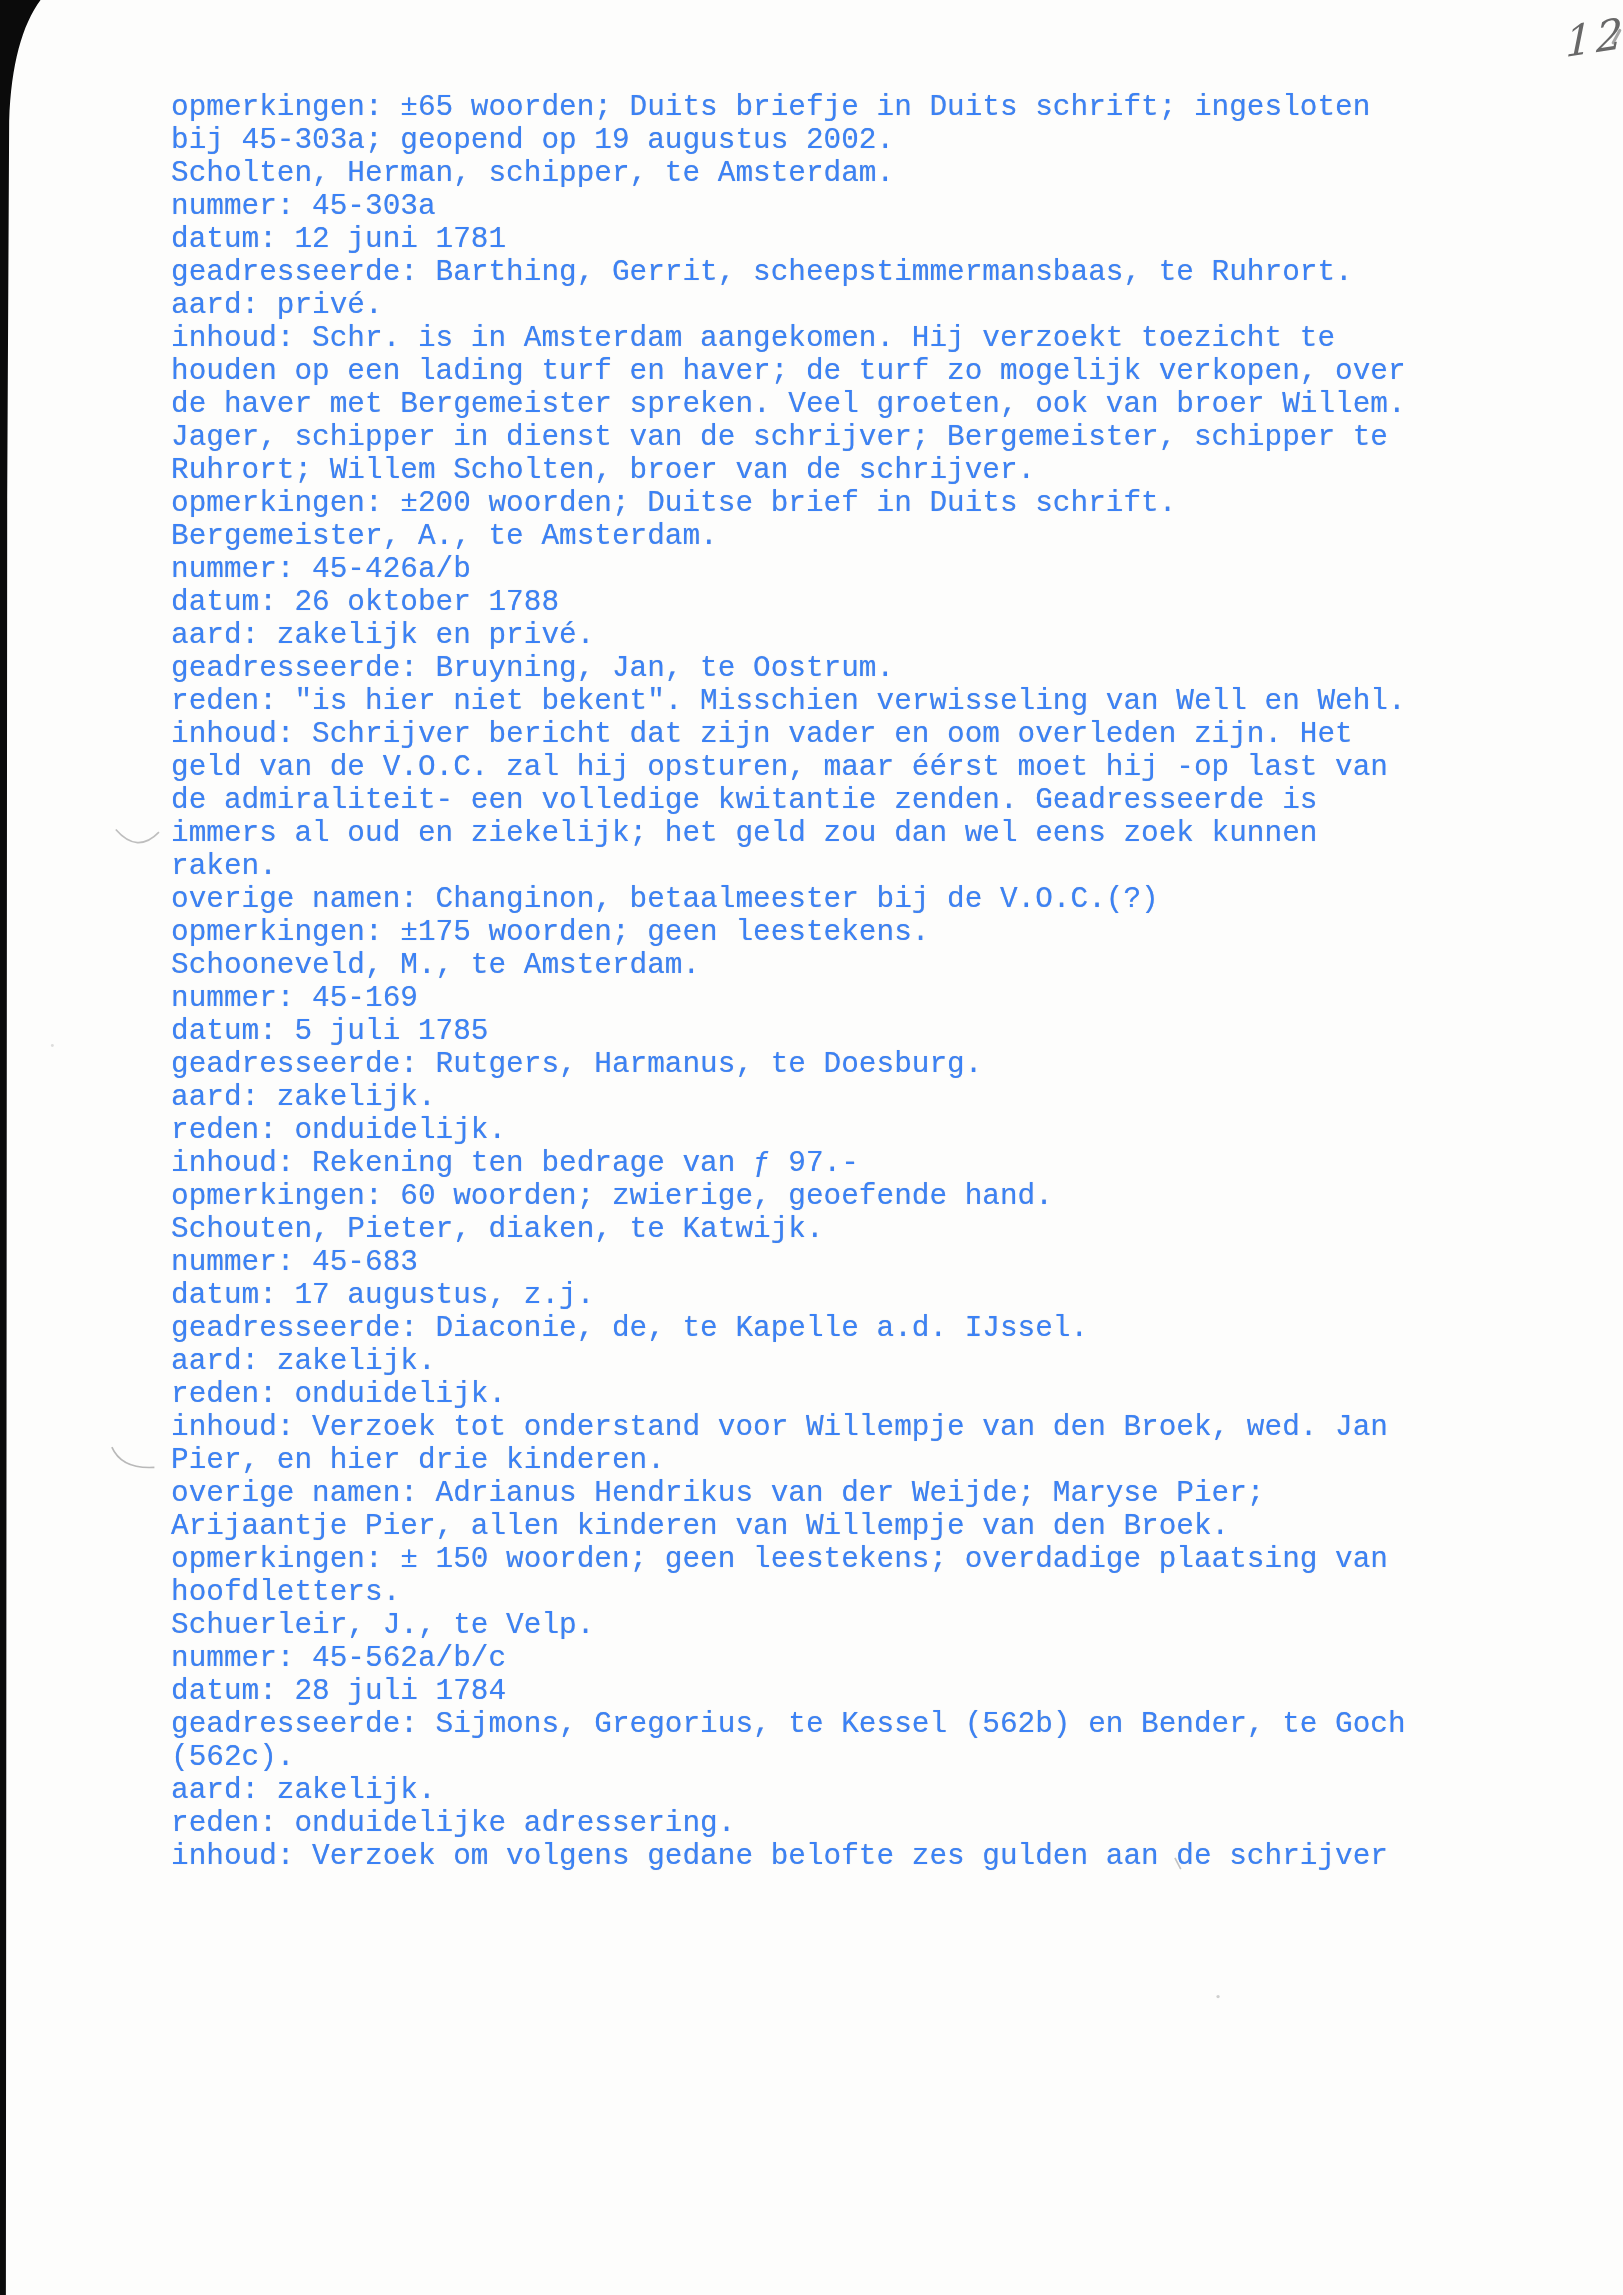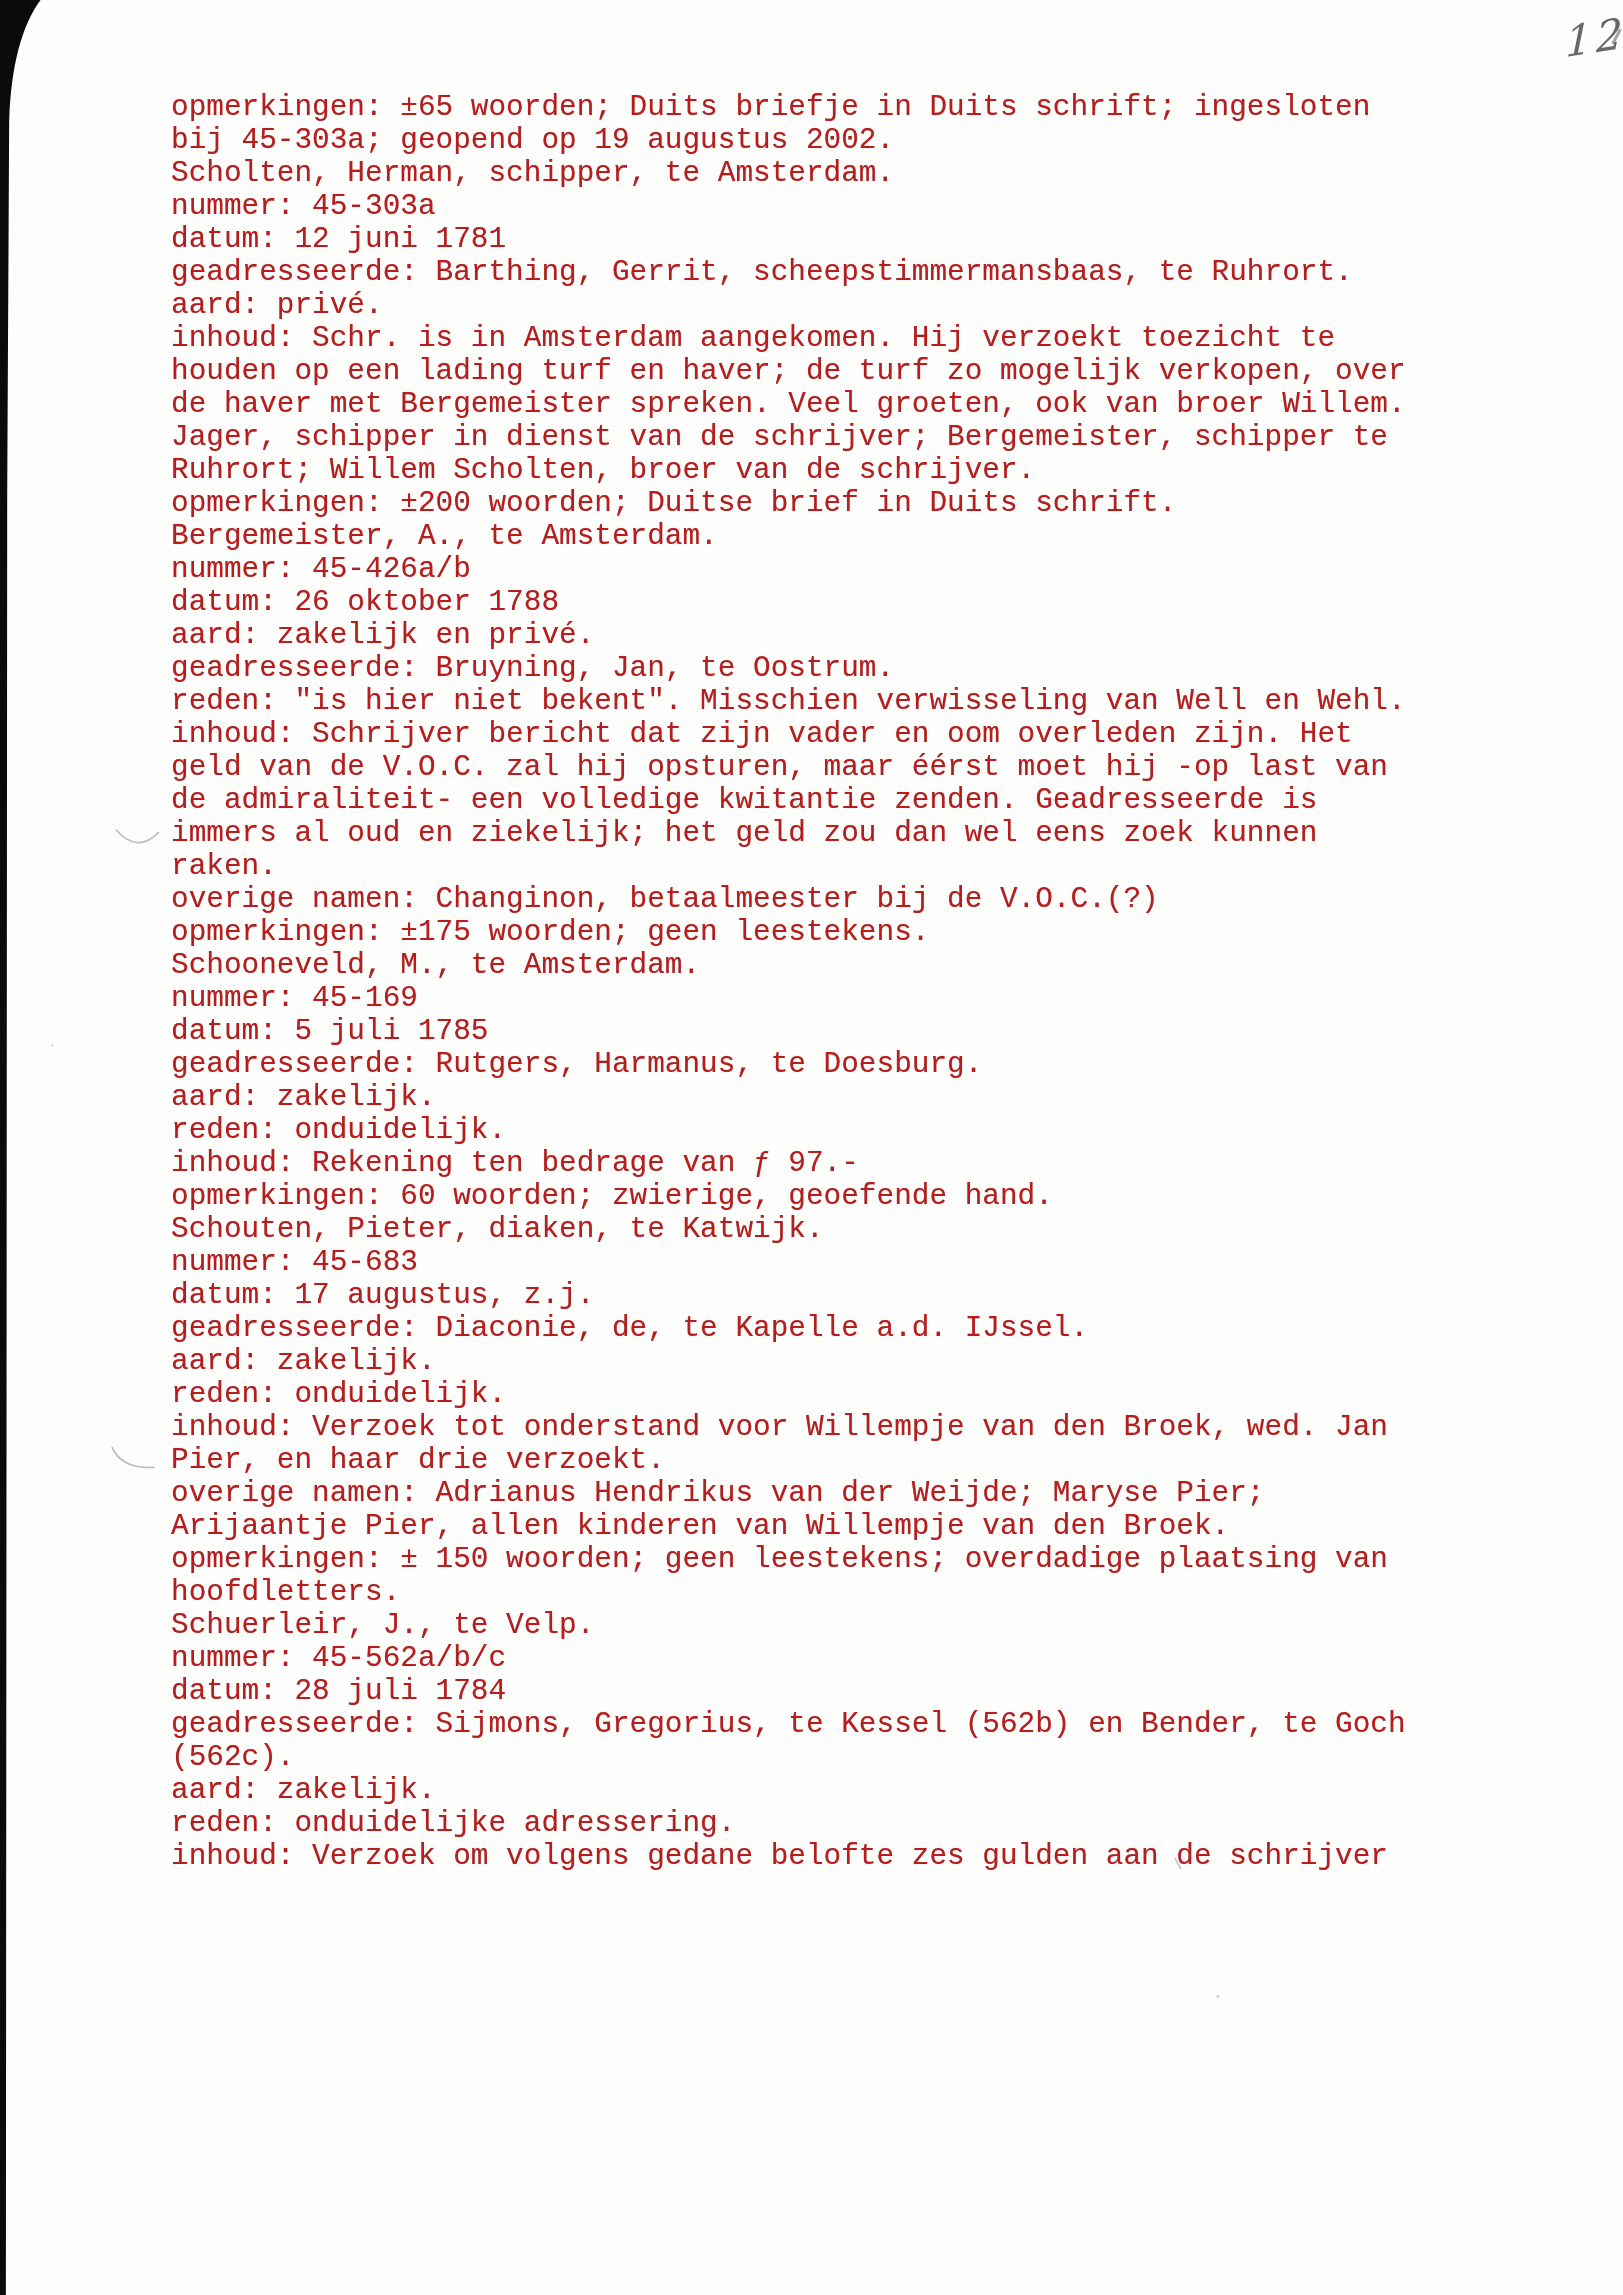--- a/index.html
+++ b/index.html
@@ -21,21 +21,21 @@
     width: 1623px; height: 2295px;
     pointer-events: none;
   }
   .text-column {
     position: absolute;
     left: 171px;
     top: 91px;
     width: 1283px;
     font-size: 29.4px;
     line-height: 33px;
-    color: #b91c1c;
+    color: #3b82f6;
     text-shadow: 0 0 0.7px rgba(25,25,25,0.35);
   }
   .block + .block { }
   .line {
     height: 33px;
     white-space: pre;
   }
   .pagenum {
     position: absolute;
     left: 1565px;
@@ -122,21 +122,21 @@
         <div class="line">opmerkingen: 60 woorden; zwierige, geoefende hand.</div>
       </div>
       <div class="block">
         <div class="line">Schouten, Pieter, diaken, te Katwijk.</div>
         <div class="line">nummer: 45-683</div>
         <div class="line">datum: 17 augustus, z.j.</div>
         <div class="line">geadresseerde: Diaconie, de, te Kapelle a.d. IJssel.</div>
         <div class="line">aard: zakelijk.</div>
         <div class="line">reden: onduidelijk.</div>
         <div class="line">inhoud: Verzoek tot onderstand voor Willempje van den Broek, wed. Jan</div>
-        <div class="line">Pier, en haar drie verzoekt.</div>
+        <div class="line">Pier, en hier drie kinderen.</div>
         <div class="line">overige namen: Adrianus Hendrikus van der Weijde; Maryse Pier;</div>
         <div class="line">Arijaantje Pier, allen kinderen van Willempje van den Broek.</div>
         <div class="line">opmerkingen: ± 150 woorden; geen leestekens; overdadige plaatsing van</div>
         <div class="line">hoofdletters.</div>
       </div>
       <div class="block">
         <div class="line">Schuerleir, J., te Velp.</div>
         <div class="line">nummer: 45-562a/b/c</div>
         <div class="line">datum: 28 juli 1784</div>
         <div class="line">geadresseerde: Sijmons, Gregorius, te Kessel (562b) en Bender, te Goch</div>

